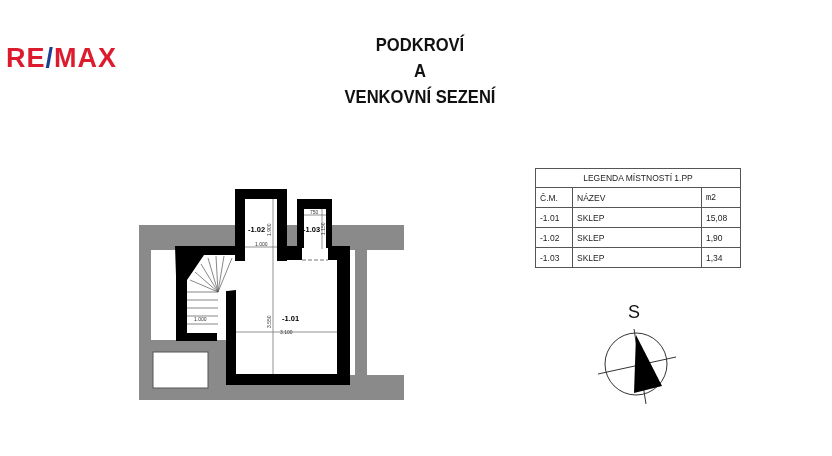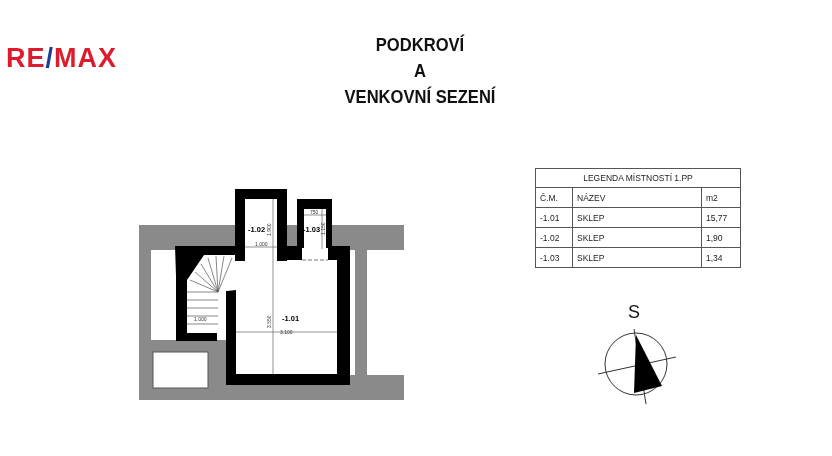--- a/index.html
+++ b/index.html
@@ -4,21 +4,21 @@
 <style>
   html, body { margin:0; padding:0; background:#ffffff; }
   body { width:832px; height:456px; position:relative; overflow:hidden; font-family:"Liberation Sans", sans-serif; }
   .logo { position:absolute; left:6px; top:43px; font-family:"Liberation Sans", sans-serif; font-weight:bold; font-size:27px; letter-spacing:1px; color:#dc1c2e; }
   .logo .slash { color:#1c3f94; }
   .title { position:absolute; left:300px; width:240px; top:32px; text-align:center; font-family:"Liberation Sans", sans-serif; font-weight:bold; font-size:18px; line-height:26px; color:#111; transform:scaleX(0.92); }
   .legend { position:absolute; left:535px; top:168px; width:206px; border-collapse:collapse; font-size:8.5px; color:#222; }
   .legend td, .legend th { border:1px solid #555; height:19px; padding:0 4px; font-weight:normal; }
   .legend th.head { text-align:center; height:18px; }
   .legend .c1 { width:28px; }
-  .legend .c3 { width:30px; }
+  .legend .c3 { width:30px;font-family:Liberation Mono, monospace; }
   .legend .center { text-align:left; }
   svg text { font-family:"Liberation Sans", sans-serif; }
 </style>
 </head>
 <body>
 
 <div class="logo"><span>RE</span><span class="slash">/</span><span>MAX</span></div>
 
 <div class="title">
   <div>PODKROVÍ</div>
@@ -32,21 +32,21 @@
         <th class="head" colspan="3">LEGENDA MÍSTNOSTÍ 1.PP</th>
       </tr>
   <tr>
     <td class="c1 center">Č.M.</td>
     <td class="center">NÁZEV</td>
     <td class="c3 center">m2</td>
   </tr>
   <tr>
     <td>-1.01</td>
     <td>SKLEP</td>
-    <td>15,77</td>
+    <td>15,08</td>
   </tr>
   <tr>
     <td>-1.02</td>
     <td>SKLEP</td>
     <td>1,90</td>
   </tr>
   <tr>
     <td>-1.03</td>
     <td>SKLEP</td>
     <td>1,34</td>

